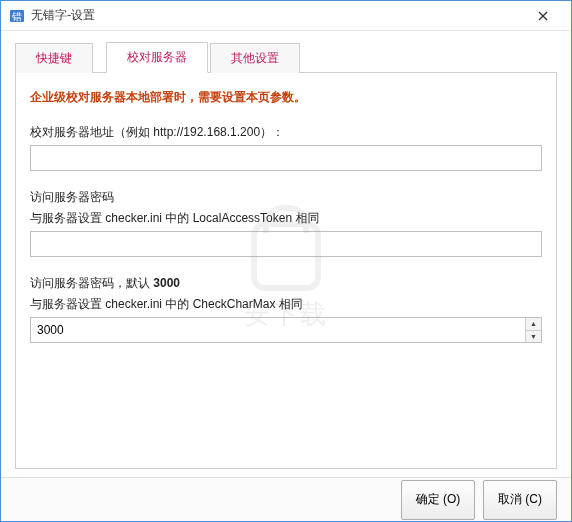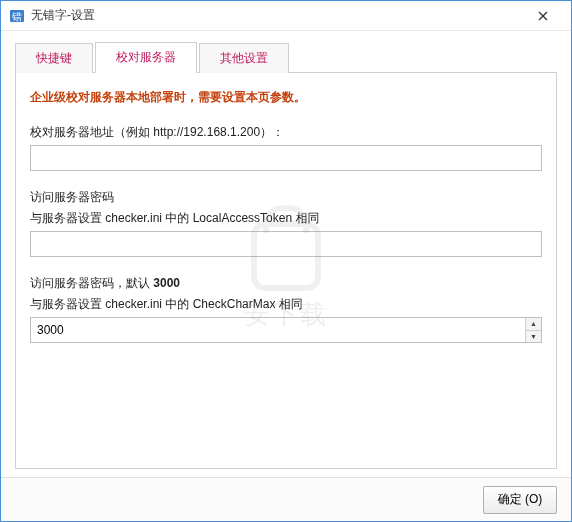--- a/index.html
+++ b/index.html
@@ -60,20 +60,21 @@
     color:#be185d;
     cursor:pointer;
     position: relative;
     top: 1px;
   }
   .tab.active {
     background: #fff;
     border-bottom: 1px solid #fff;
     font-weight: normal;
     z-index: 3;
+    margin-left: 11px;
   }
   .panel {
     border: 1px solid #cfcfcf;
     flex:1;
     padding: 16px 14px;
     background:#fff;
     margin-top: 0;
     z-index:1;
     position:relative;
   }
@@ -133,21 +134,21 @@
     border-top: 1px solid #e0e0e0;
     display:flex;
     align-items:center;
     justify-content:flex-end;
     padding: 0 14px;
     gap: 8px;
     background:#fbfbfb;
   }
   .btn {
     min-width: 74px;
-    height: 28px;
+    height: 40px;
     border: 1px solid #adadad;
     background: linear-gradient(#fefefe,#ececec);
     border-radius: 2px;
     font-size:12px;
     cursor:pointer;
     padding: 0 10px;
   }
   
   .watermark {
     position:absolute;
@@ -233,14 +234,15 @@
 
       <div class="watermark">
         <div class="bag"></div>
         <div class="line1">安下载</div>
       </div>
     </div>
   </div>
 
   <div class="footer">
     <button class="btn">确定 (O)</button>
+    <button class="btn">取消 (C)</button>
   </div>
 </div>
 
 </body></html>

